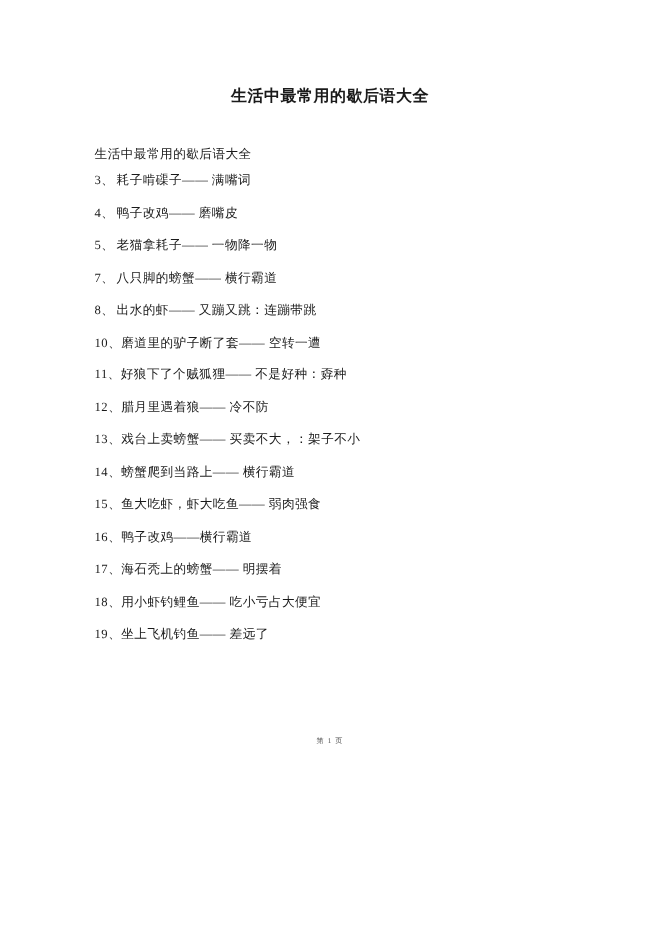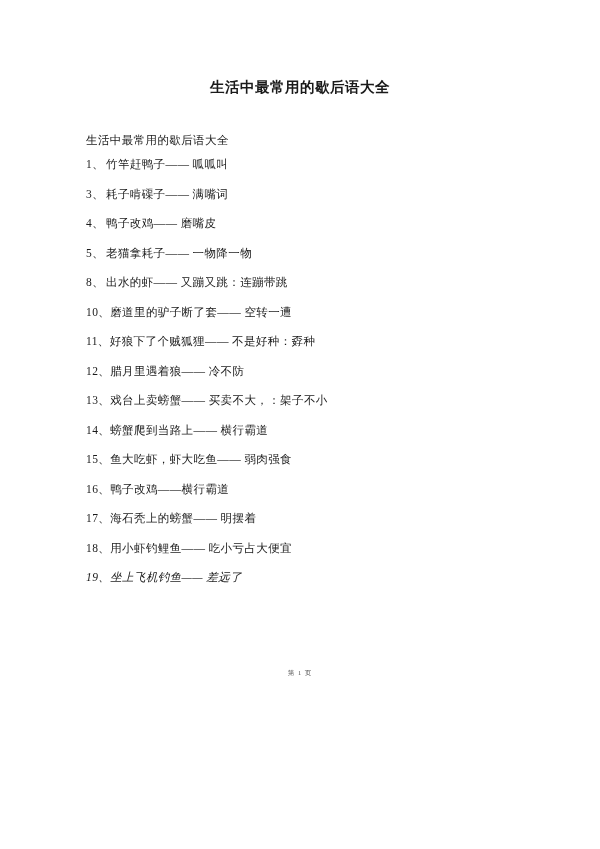--- a/index.html
+++ b/index.html
@@ -42,21 +42,20 @@
   }
   .list li {
     font-size: 11.5px;
     line-height: 1.0;
     margin: 0 0 18px 0;
     letter-spacing: 0.4px;
     white-space: nowrap;
   }
   .list li:last-child {
     margin-bottom: 0;
-    font-style: italic;
   }
   .num {
     display: inline-block;
     min-width: 20px;
   }
   .footer {
     position: absolute;
     left: 0;
     right: 0;
     bottom: 62px;
@@ -69,24 +68,24 @@
 </head>
 <body>
 
 <div class="page">
 
   <div class="doc-title">生活中最常用的歇后语大全</div>
 
   <p class="lead">生活中最常用的歇后语大全</p>
 
   <ul class="list">
-    <li><span class="num">1、</span><span>竹竿赶鸭子—— 呱呱叫</span></li>
     <li><span class="num">3、</span><span>耗子啃磲子—— 满嘴词</span></li>
     <li><span class="num">4、</span><span>鸭子改鸡—— 磨嘴皮</span></li>
     <li><span class="num">5、</span><span>老猫拿耗子—— 一物降一物</span></li>
+    <li><span class="num">7、</span><span>八只脚的螃蟹—— 横行霸道</span></li>
     <li><span class="num">8、</span><span>出水的虾—— 又蹦又跳：连蹦带跳</span></li>
     <li><span class="num">10、</span><span>磨道里的驴子断了套—— 空转一遭</span></li>
     <li><span class="num">11、</span><span>好狼下了个贼狐狸—— 不是好种：孬种</span></li>
     <li><span class="num">12、</span><span>腊月里遇着狼—— 冷不防</span></li>
     <li><span class="num">13、</span><span>戏台上卖螃蟹—— 买卖不大，：架子不小</span></li>
     <li><span class="num">14、</span><span>螃蟹爬到当路上—— 横行霸道</span></li>
     <li><span class="num">15、</span><span>鱼大吃虾，虾大吃鱼—— 弱肉强食</span></li>
     <li><span class="num">16、</span><span>鸭子改鸡——横行霸道</span></li>
     <li><span class="num">17、</span><span>海石秃上的螃蟹—— 明摆着</span></li>
     <li><span class="num">18、</span><span>用小虾钓鲤鱼—— 吃小亏占大便宜</span></li>

